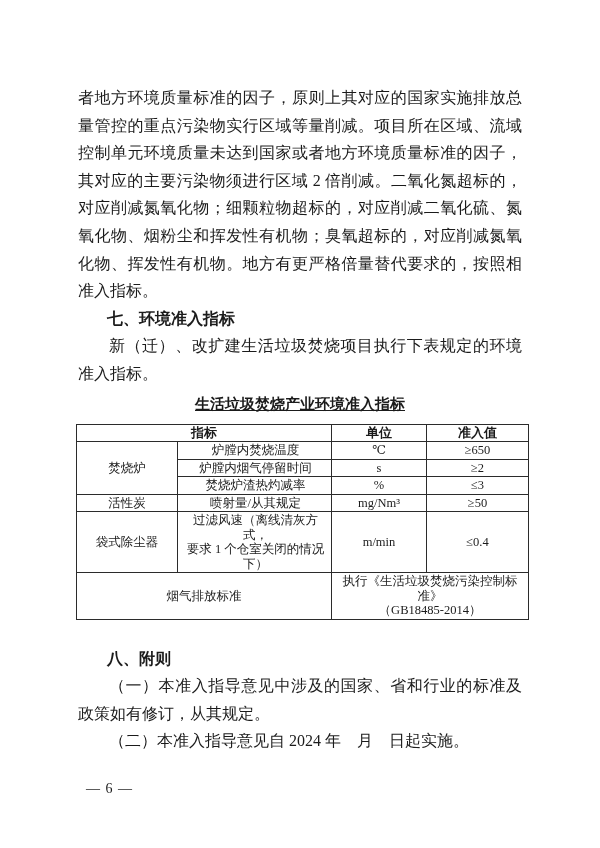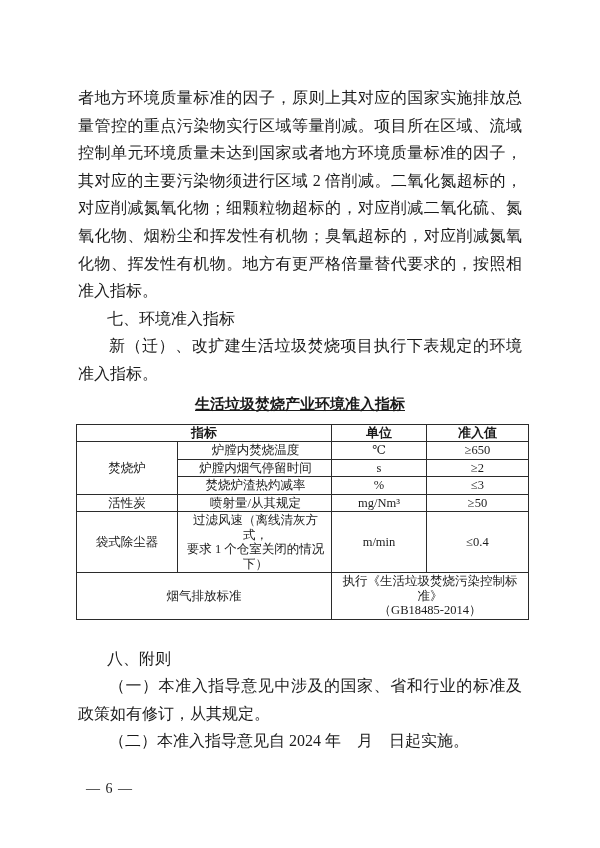--- a/index.html
+++ b/index.html
@@ -22,21 +22,21 @@
     font-size: 16px;
     line-height: 27.6px;
     text-align: justify;
     text-align-last: justify;
   }
   .lastline { text-align-last: left; }
   .indent { text-indent: 31px; }
   .sec-heading {
     margin: 0;
     font-family: "Liberation Sans", "DejaVu Sans", sans-serif;
-    font-weight: 400;
+    font-weight: 700;
     font-size: 16px;
     line-height: 27.6px;
     text-indent: 29px;
   }
   .table-title {
     font-family: "Liberation Sans", "DejaVu Sans", sans-serif;
     font-weight: 700;
     font-size: 15px;
     line-height: 24px;
     margin-top: 4px;

